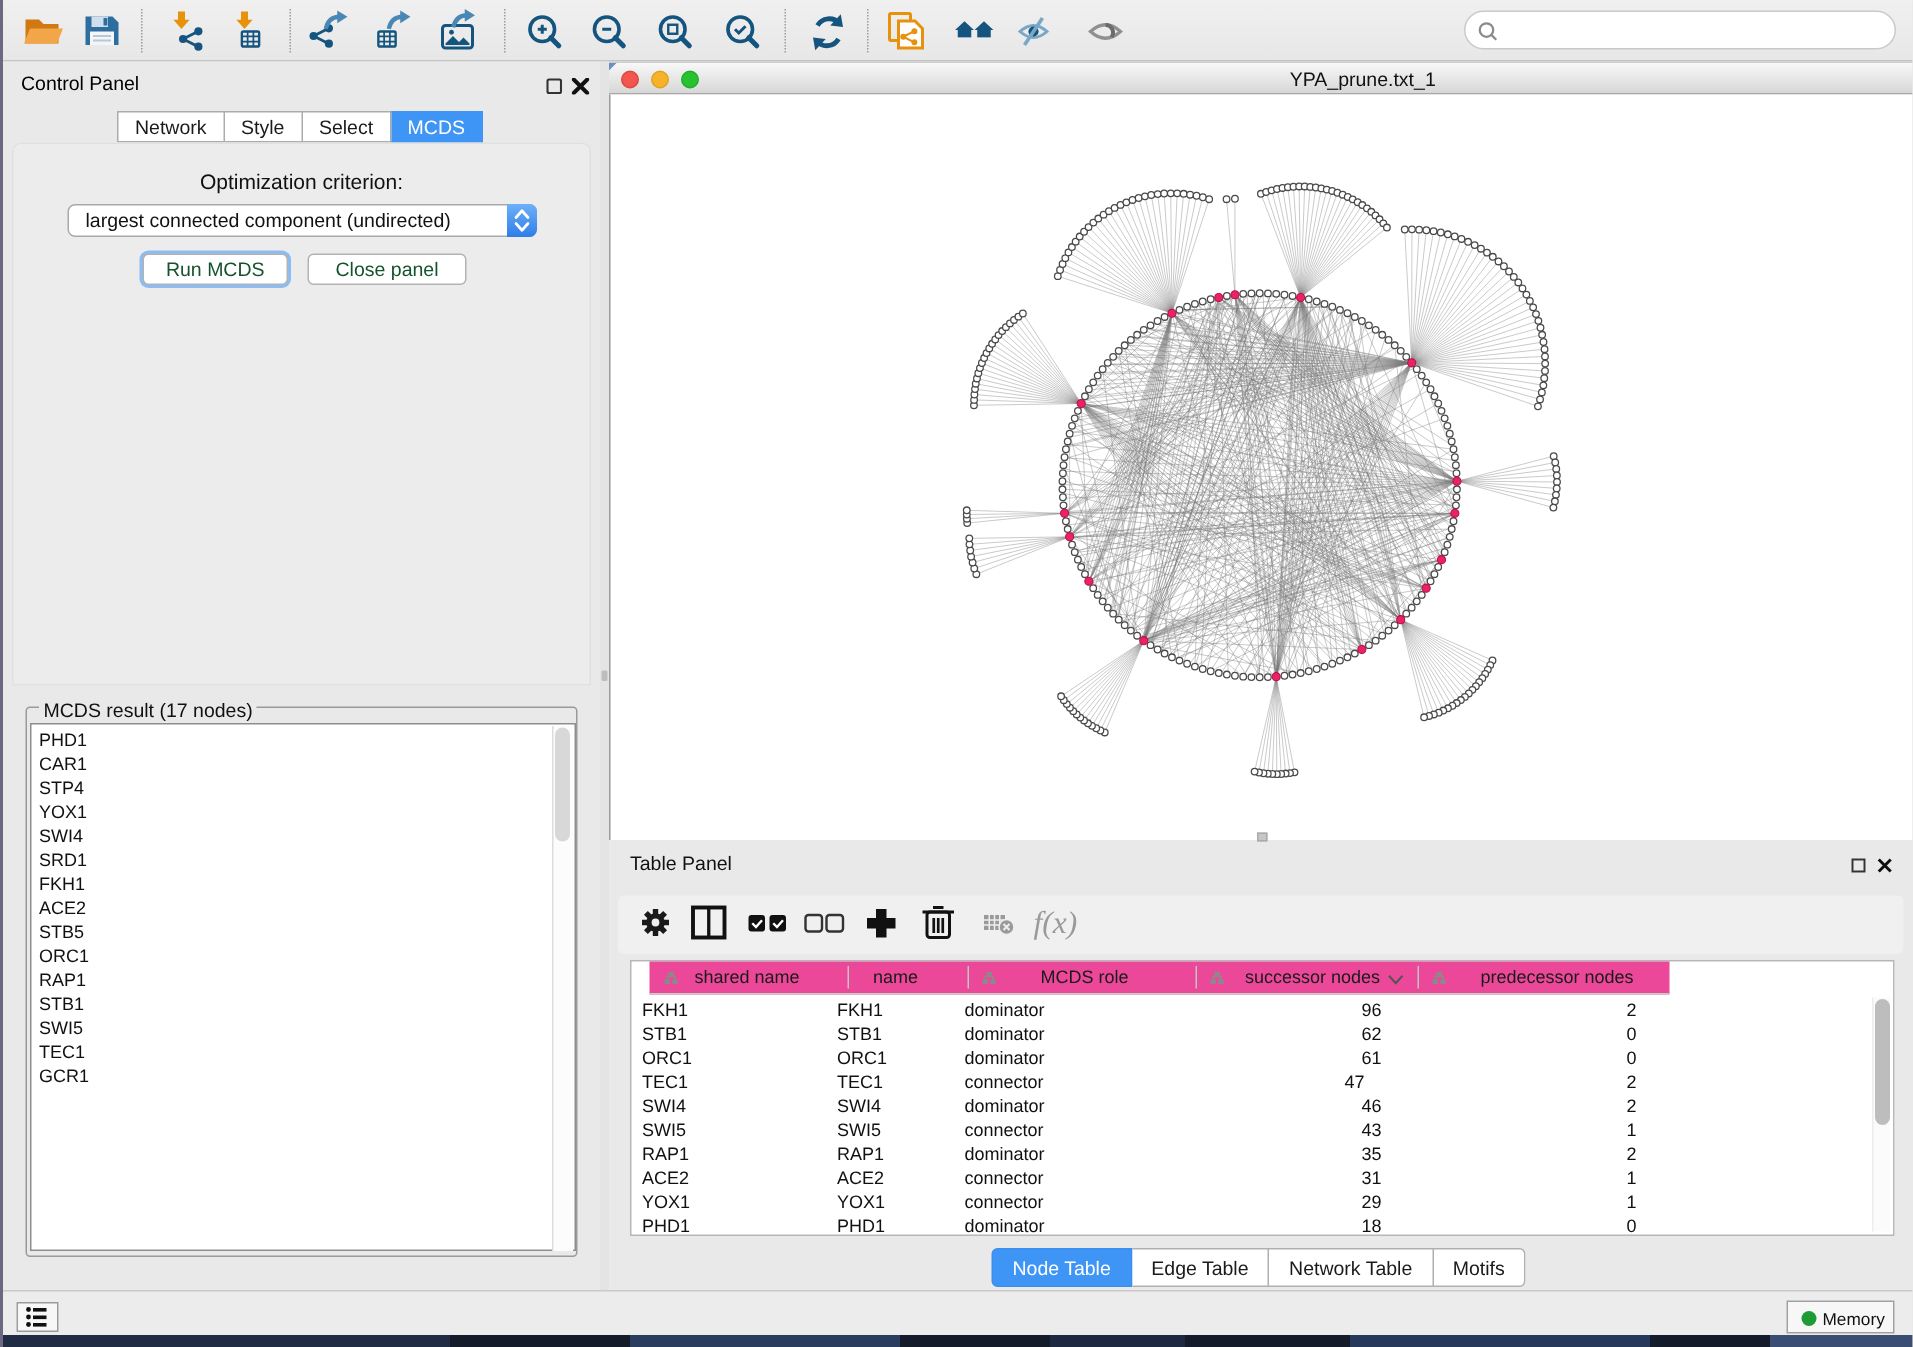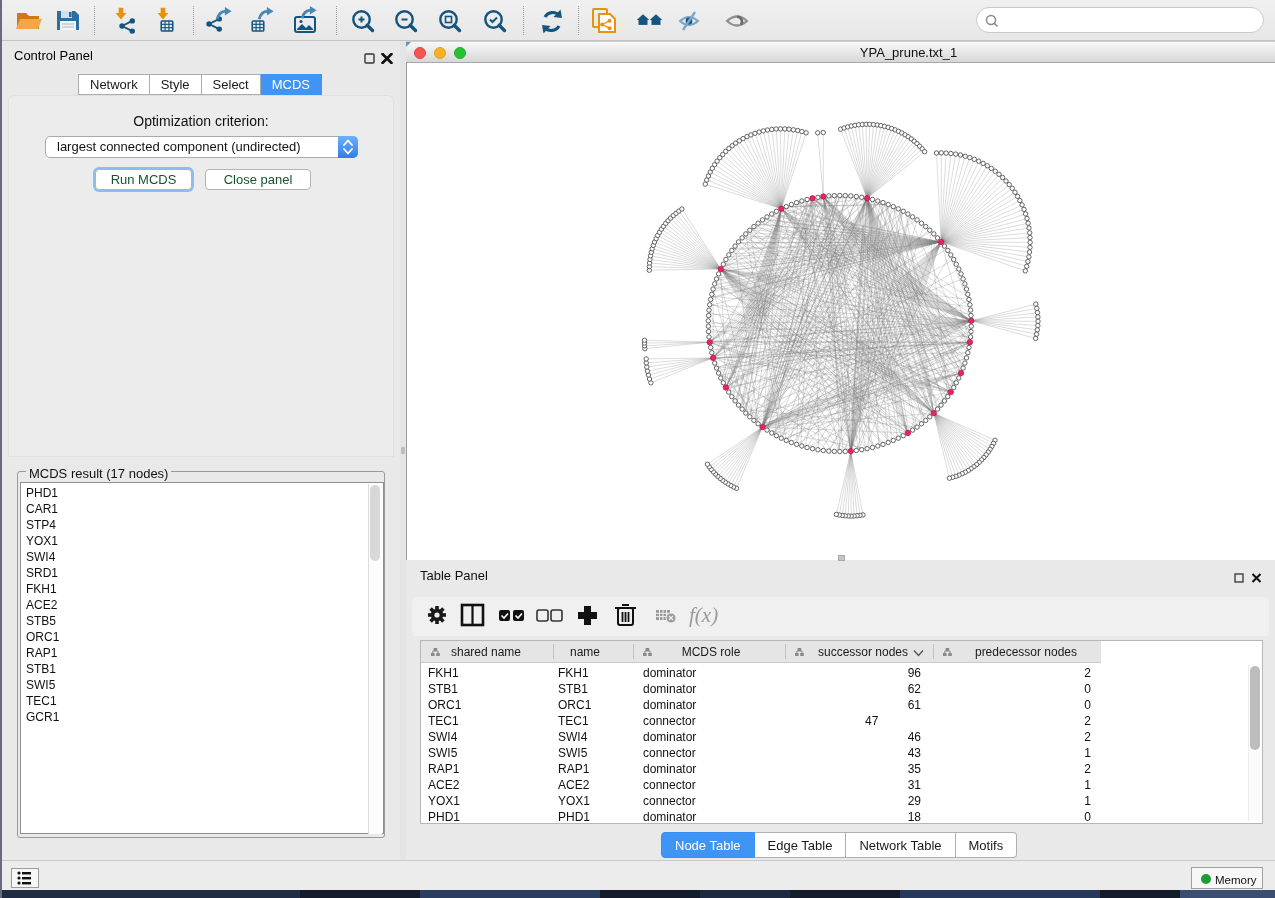--- a/index.html
+++ b/index.html
@@ -52,21 +52,21 @@
 #corner { position:absolute; left:0; top:0; width:0; height:0; border-top:5px solid #6c8fc3; border-right:5px solid transparent; }
 #ncanvas { left:406px; top:63px; width:869px; height:497px; background:#fff; border-left:1px solid #9a9a9a; }
 
 
 #tpanel { left:406px; top:560px; width:869px; height:300px; background:#e9e9e9; }
 #tpHandle { position:absolute; left:432px; top:-5px; width:7px; height:6px; background:#c6c6c6; border:1px solid #aaa; }
 #tpTitle { left:14px; top:8px; font-size:13px; color:#111; }
 #tpToolbar { position:absolute; left:6px; top:37px; right:6px; height:39px; background:#f0f0f0; border-radius:4px; }
 #tpToolbar svg { position:absolute; left:0; top:-3px; }
 #tblWrap { position:absolute; left:14px; top:80px; width:843px; height:184px; background:#fff; border:1px solid #b7b7b7; }
-#thead { position:absolute; left:0; top:0; width:680px; height:22px; background:#e5e5e5; border-bottom:1px solid #cacaca; font-size:12px; color:#1a1a1a; }
+#thead { position:absolute; left:12px; top:0; width:680px; height:22px; background:#ec4899; border-bottom:1px solid #cacaca; font-size:12px; color:#1a1a1a; }
 .trow { position:absolute; left:0; width:846px; height:16px; font-size:12px; color:#111; }
 .trow span { position:absolute; top:1px; }
 #tsb { position:absolute; right:2px; top:24px; width:12px; height:156px; background:#fbfbfb; border-left:1px solid #ededed; }
 #tsbTh { position:absolute; left:1px; top:1px; width:10px; height:84px; background:#bdbdbd; border-radius:5px; }
 
 #btabs { position:absolute; left:255px; top:272px; height:20px; display:flex; font-size:13px; }
 .btab { border:1px solid #b0b0b0; border-left:none; background:#fff; color:#1a1a1a; display:flex; align-items:center; padding:12px 13px; }
 .btab.first { border-left:1px solid #b0b0b0; border-radius:4px 0 0 4px; }
 .btab.last { border-radius:0 4px 4px 0; }
 .btab.sel { background:#3e95f5; border-color:#3a8fee; color:#fff; }
@@ -1270,21 +1270,21 @@
         <span style="left:7px">ORC1</span>
         <span style="left:137px">ORC1</span>
         <span style="left:222px">dominator</span>
         <span style="left:464px;width:36px;text-align:right">61</span>
         <span style="left:634px;width:36px;text-align:right">0</span>
       </div>
       <div class="trow" style="top:72px">
         <span style="left:7px">TEC1</span>
         <span style="left:137px">TEC1</span>
         <span style="left:222px">connector</span>
-        <span style="left:444px;width:36px;text-align:left">47</span>
+        <span style="left:464px;width:36px;text-align:center">47</span>
         <span style="left:634px;width:36px;text-align:right">2</span>
       </div>
       <div class="trow" style="top:88px">
         <span style="left:7px">SWI4</span>
         <span style="left:137px">SWI4</span>
         <span style="left:222px">dominator</span>
         <span style="left:464px;width:36px;text-align:right">46</span>
         <span style="left:634px;width:36px;text-align:right">2</span>
       </div>
       <div class="trow" style="top:104px">

